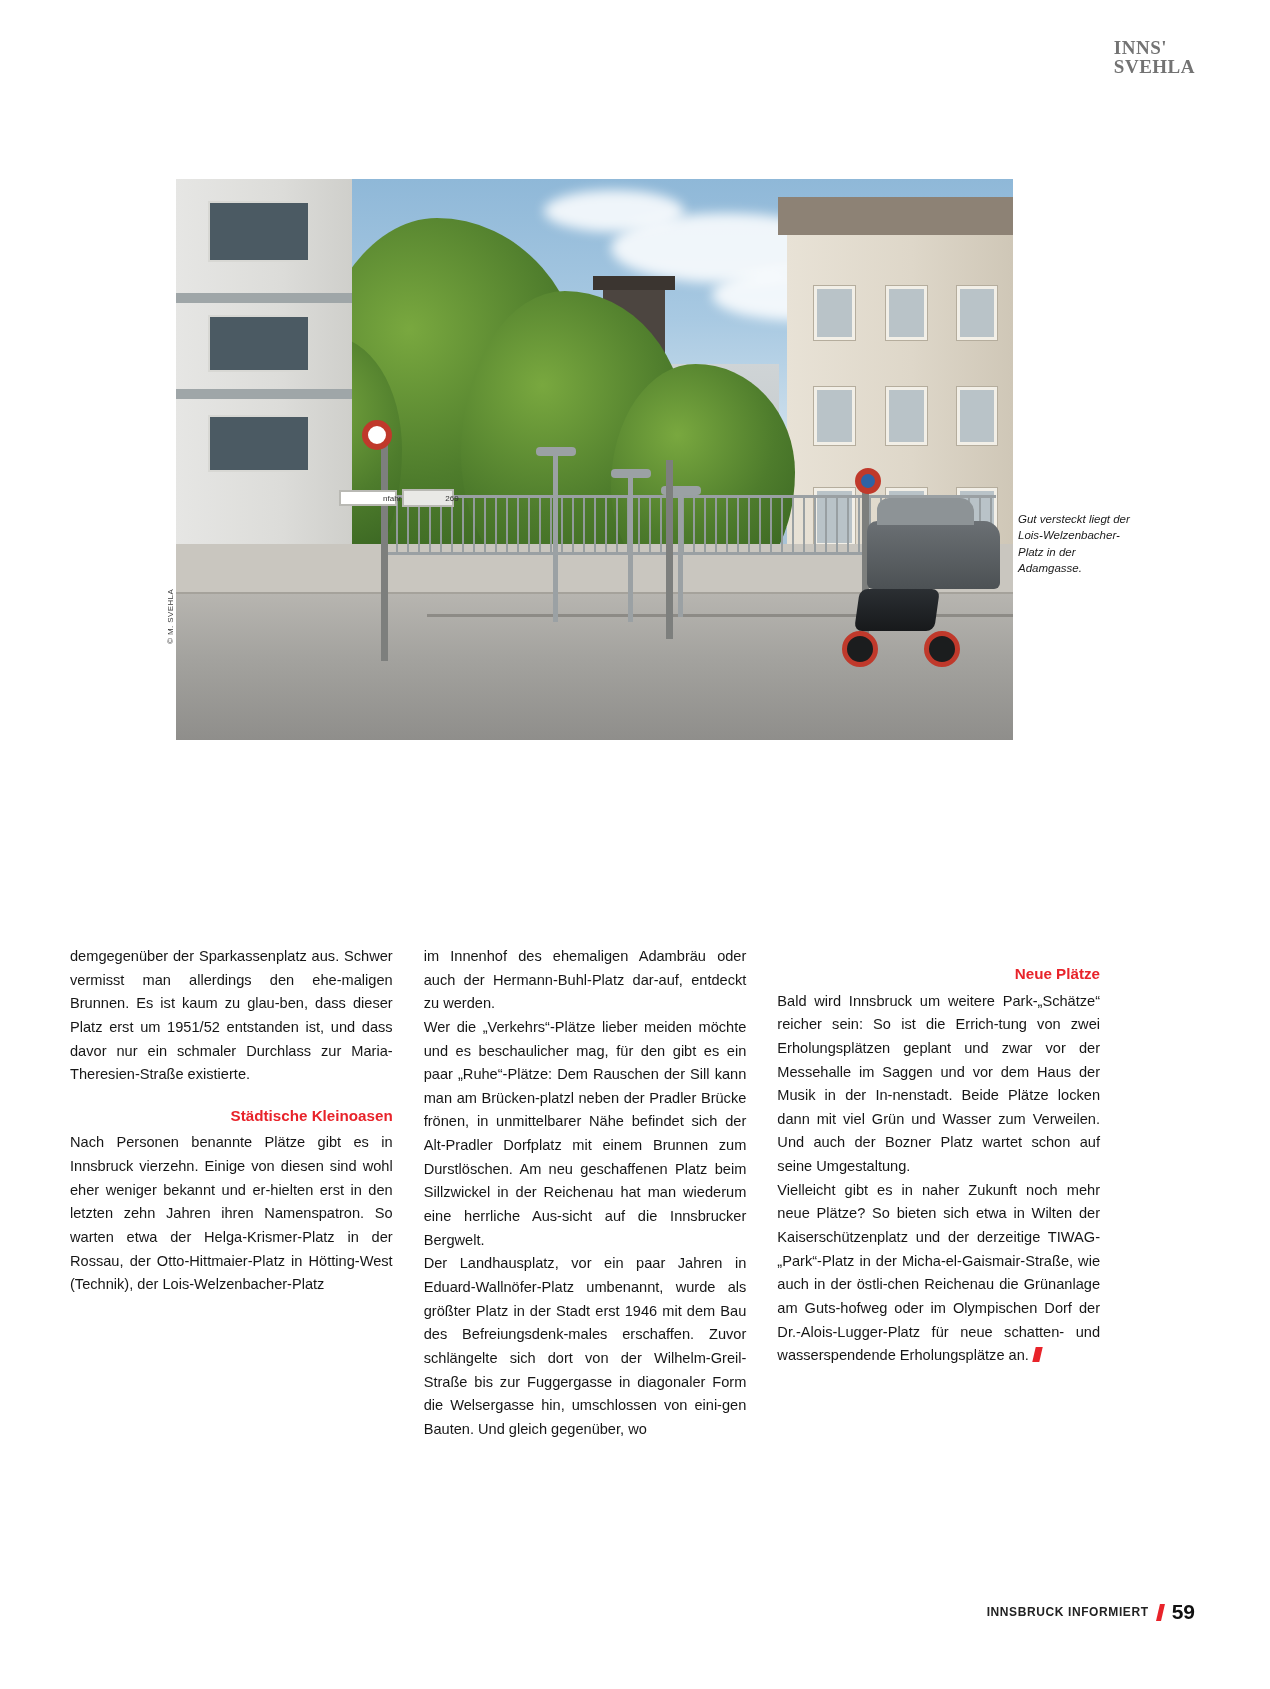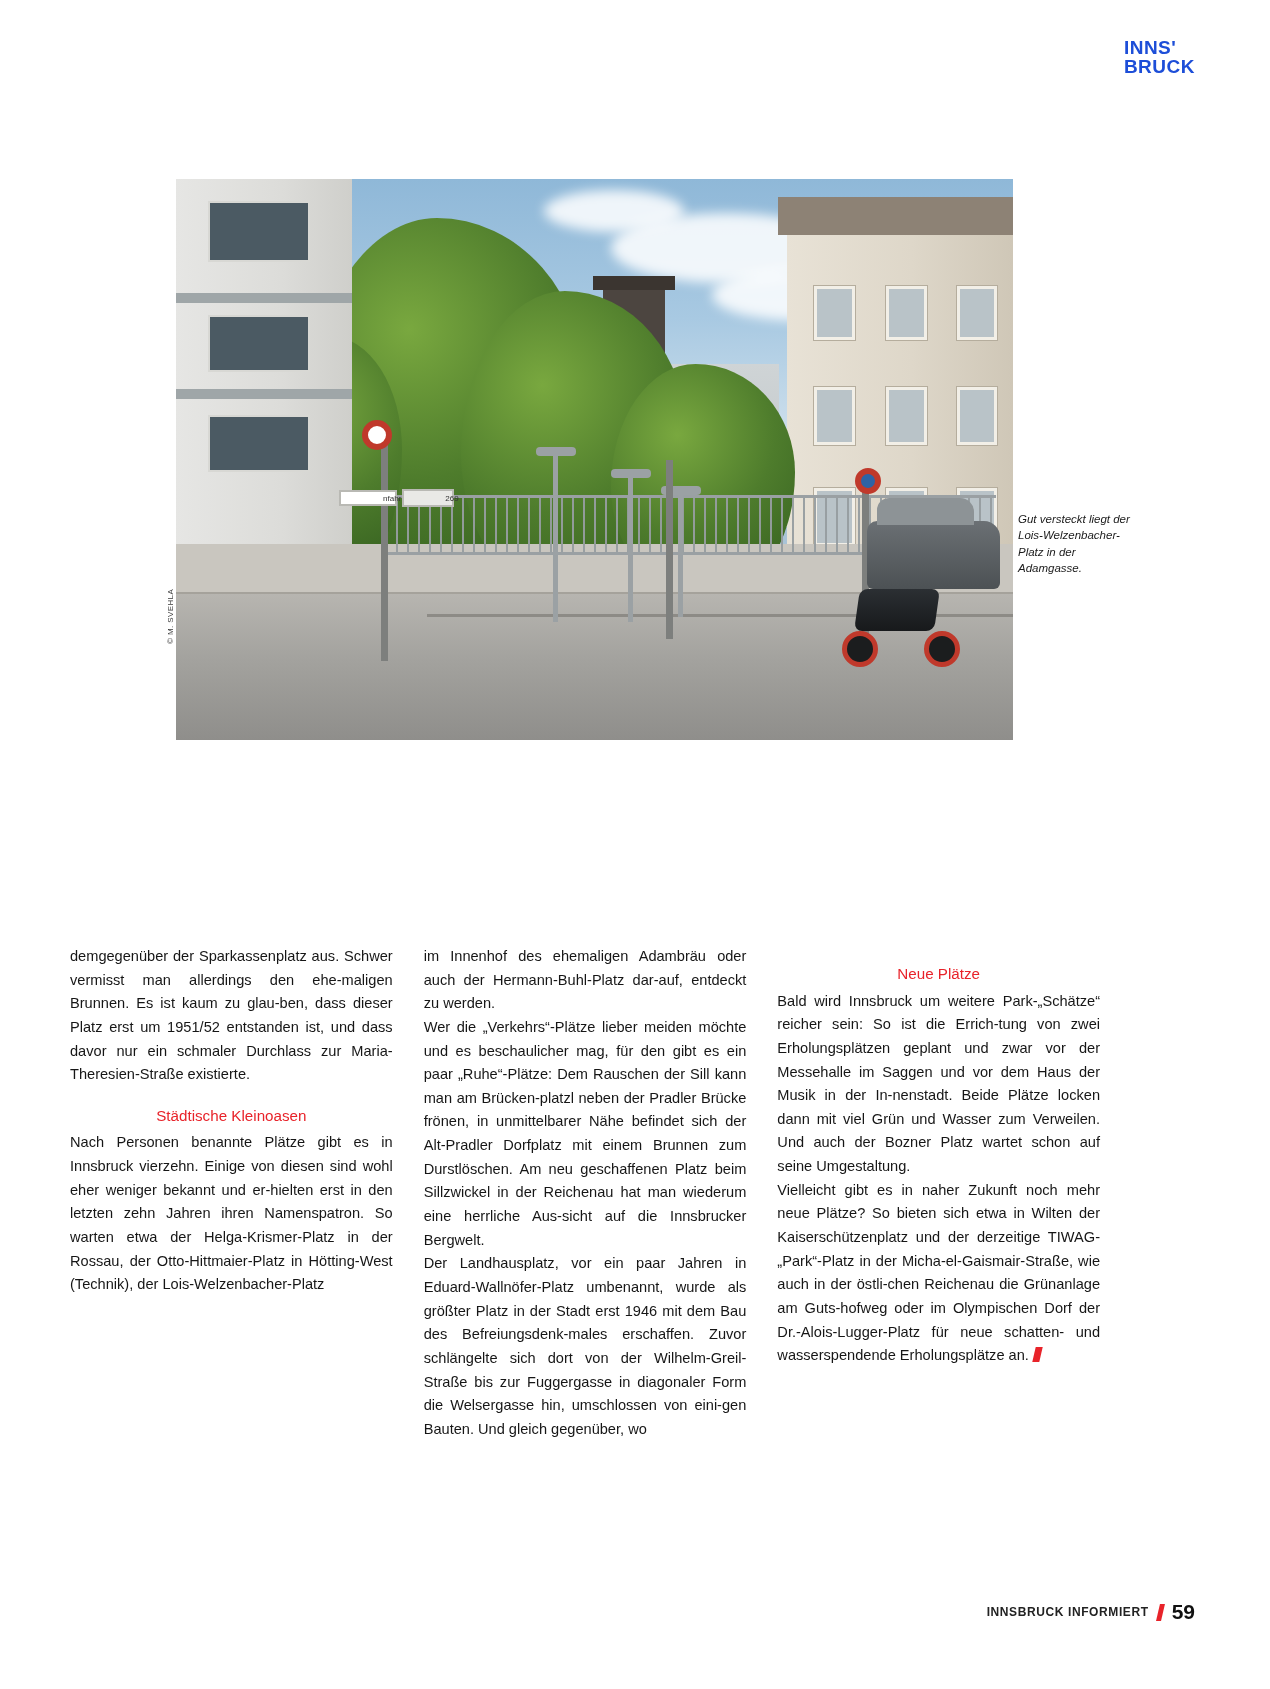--- a/index.html
+++ b/index.html
@@ -19,21 +19,22 @@
     position: absolute;
     top: 38px;
     right: 75px;
     text-align: left;
     line-height: 1.02;
   }
   .masthead .line {
     font-size: 19px;
     font-weight: bold;
     letter-spacing: 0.5px;
-    color: #1d4ed8;
+    color: #737373;
+    font-family: Liberation Serif, serif;
   }
 
   
   .photo-wrap {
     position: absolute;
     left: 176px;
     top: 179px;
     width: 837px;
     height: 561px;
   }
@@ -308,25 +309,25 @@
     font-size: 14.6px;
     line-height: 1.62;
     text-align: justify;
     color: #161616;
     hyphens: manual;
   }
   .col p { margin: 0; }
   .col p + p { margin-top: 0; }
   .subhead {
     color: #e8232a;
-    font-weight: normal;
+    font-weight: bold;
     font-size: 15.2px;
     margin-top: 17px !important;
     margin-bottom: 3px !important;
-    text-align: center;
+    text-align: right;
   }
   .endmark {
     display: inline-block;
     width: 7px;
     height: 15px;
     background: #e8232a;
     transform: skewX(-13deg);
     margin-left: 5px;
     vertical-align: -2px;
   }
@@ -355,21 +356,21 @@
     font-weight: bold;
     color: #111;
     letter-spacing: 0;
   }
 </style>
 </head>
 <body>
 
 <div class="masthead">
   <div class="line">INNS'</div>
-  <div class="line">BRUCK</div>
+  <div class="line">SVEHLA</div>
 </div>
 
 <div class="photo-wrap">
   <div class="photo">
     <div class="sky"></div>
     <div class="cloud c1"></div>
     <div class="cloud c2"></div>
     <div class="cloud c3"></div>
     <div class="mountain"></div>
 

